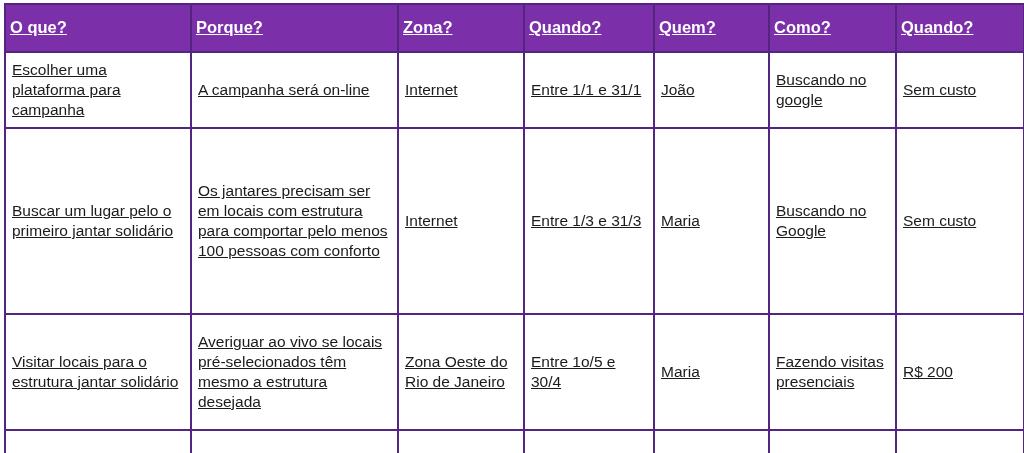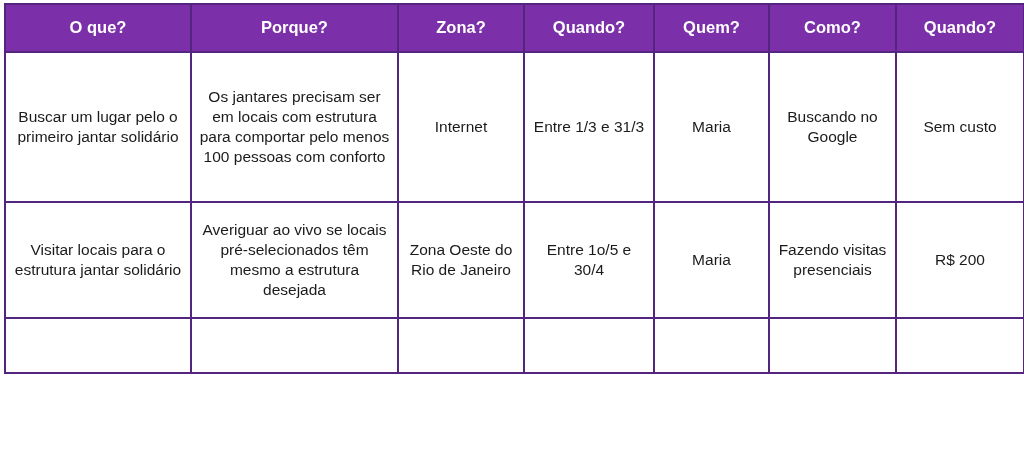--- a/index.html
+++ b/index.html
@@ -21,27 +21,28 @@
   }
   table.plan-table {
     border-collapse: collapse;
     table-layout: fixed;
     width: 1019px;
     margin: 1px 0 0 2px;
   }
   table.plan-table th,
   table.plan-table td {
     border: 2px solid #53257e;
-    text-align: center;
+    text-align: left;
     vertical-align: middle;
     font-size: 15.5px;
     line-height: 1.28;
     color: #1b1b1b;
     padding: 5px 6px;
     box-sizing: border-box;
+    text-decoration: underline;
   }
   table.plan-table thead th {
     background: #7b2fa8;
     color: #ffffff;
     font-weight: bold;
     font-size: 16.5px;
     height: 48px;
     padding: 4px 4px;
     border-color: #53257e;
   }
@@ -51,21 +52,21 @@
   
   col.c0 { width: 186px; }
   col.c1 { width: 207px; }
   col.c2 { width: 126px; }
   col.c3 { width: 130px; }
   col.c4 { width: 115px; }
   col.c5 { width: 127px; }
   col.c6 { width: 128px; }
 
   tr.r1 td { height: 76px; }
-  tr.r2 td { height: 150px; }
+  tr.r2 td { height: 186px; }
   tr.r3 td { height: 116px; border-radius: 20px; }
   tr.r4 td { height: 55px; }
 </style>
 </head>
 <body>
 
 <div class="table-wrap">
   <table class="plan-table">
     <colgroup>
       <col class="c0">
@@ -81,20 +82,29 @@
         <th>O que?</th>
         <th>Porque?</th>
         <th>Zona?</th>
         <th>Quando?</th>
         <th>Quem?</th>
         <th>Como?</th>
         <th>Quando?</th>
       </tr>
     </thead>
     <tbody>
+      <tr class="r1">
+        <td>Escolher uma plataforma para campanha</td>
+        <td>A campanha será on-line</td>
+        <td>Internet</td>
+        <td>Entre 1/1 e 31/1</td>
+        <td>João</td>
+        <td>Buscando no google</td>
+        <td>Sem custo</td>
+      </tr>
       <tr class="r2">
         <td>Buscar um lugar pelo o primeiro jantar solidário</td>
         <td>Os jantares precisam ser em locais com estrutura para comportar pelo menos 100 pessoas com conforto</td>
         <td>Internet</td>
         <td>Entre 1/3 e 31/3</td>
         <td>Maria</td>
         <td>Buscando no Google</td>
         <td>Sem custo</td>
       </tr>
       <tr class="r3">

